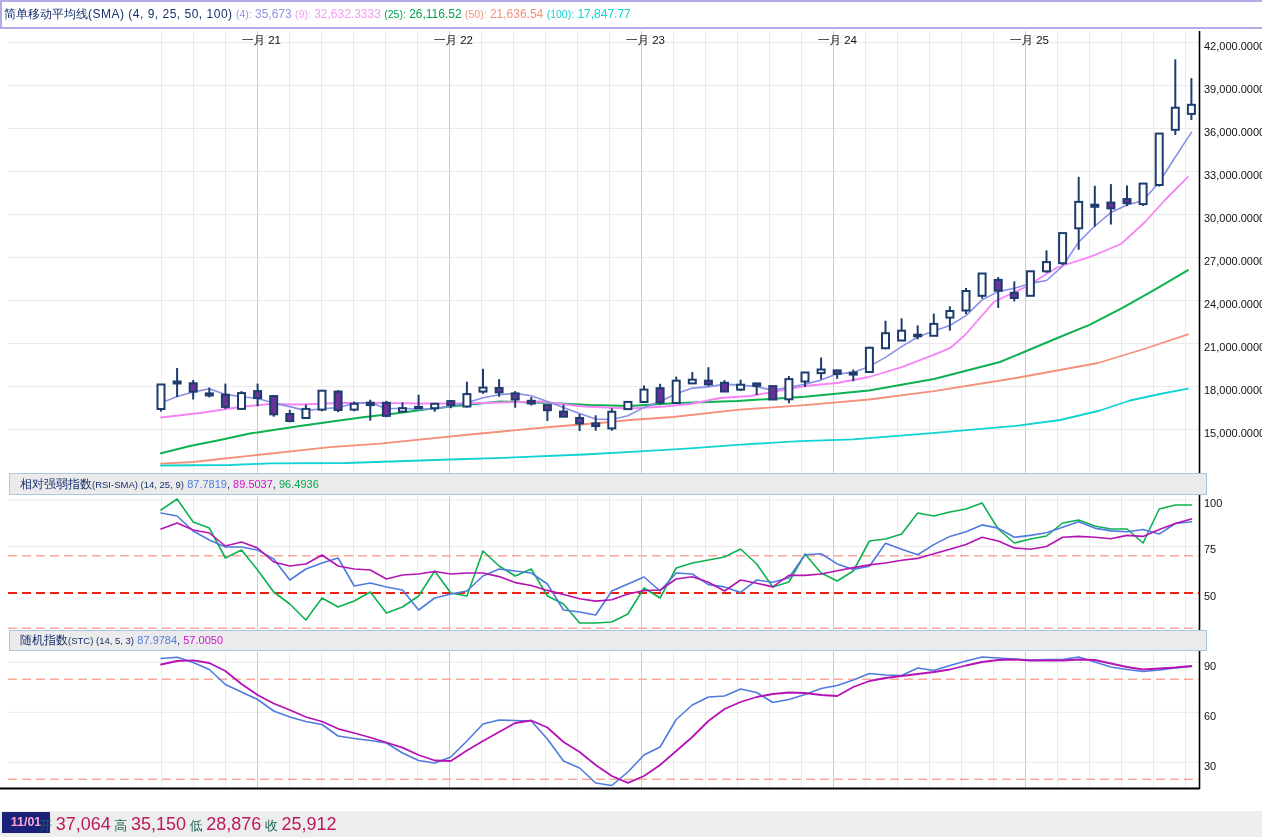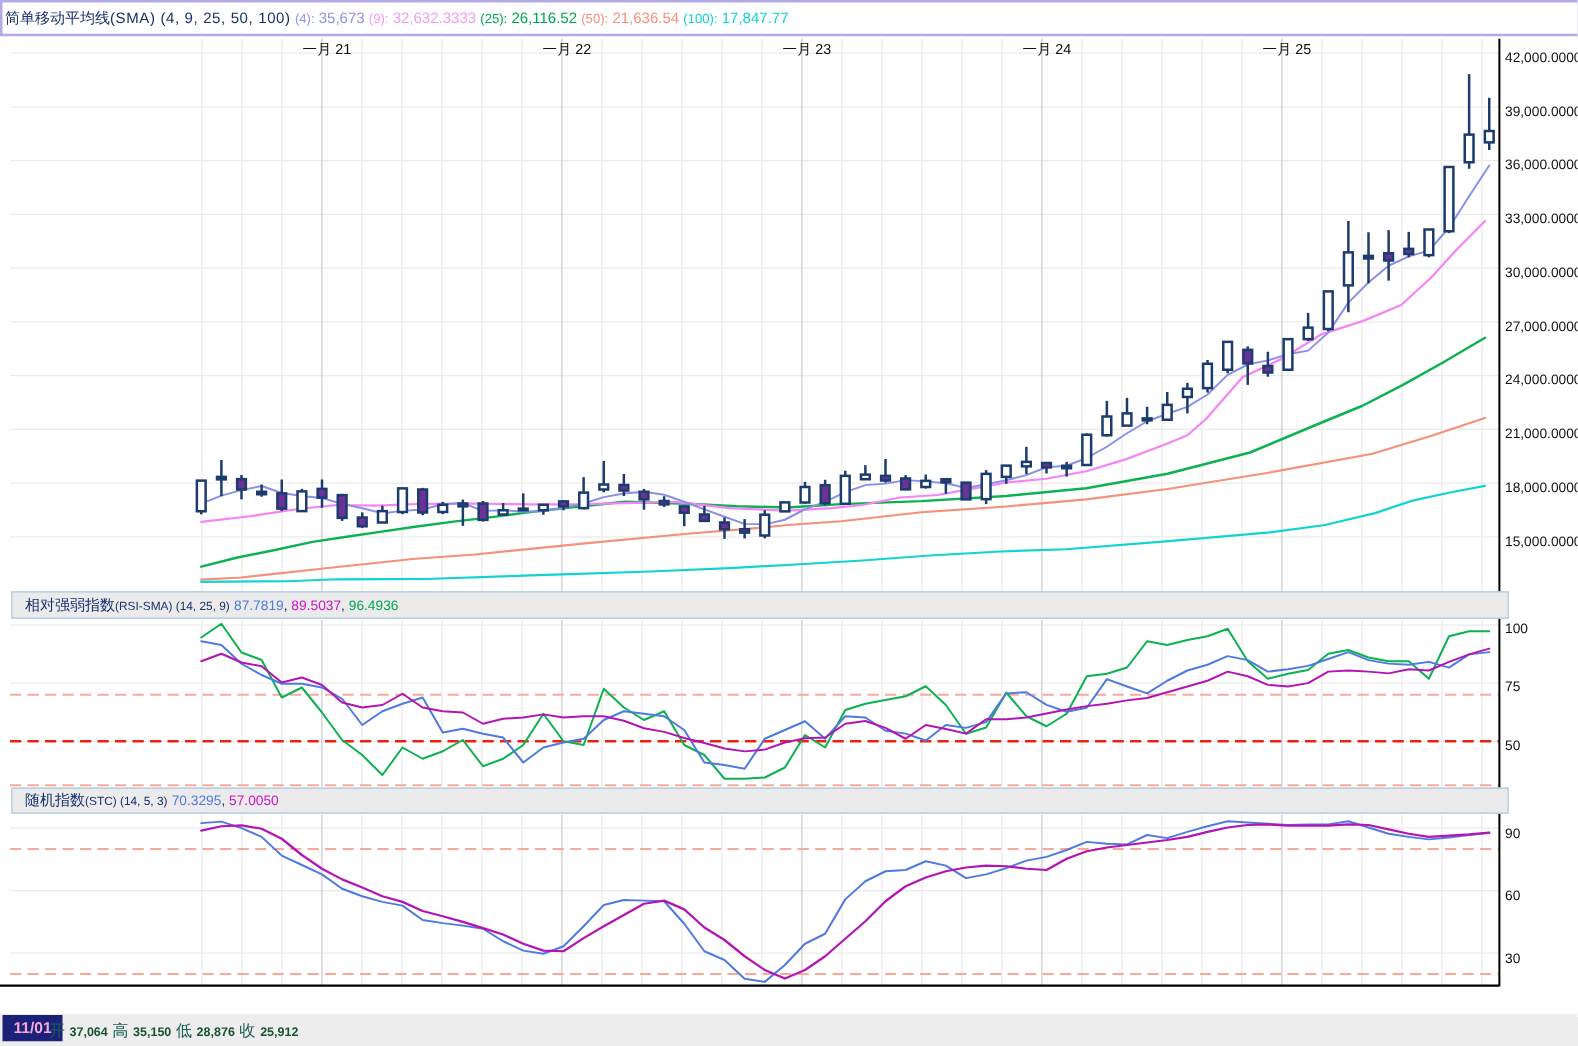--- a/index.html
+++ b/index.html
@@ -4,21 +4,21 @@
 body{font-family:"Liberation Sans",sans-serif}
 .legend{position:absolute;left:0;top:0;width:1258px;height:25px;border:2px solid #b3abe8;background:#fff;font-size:12px;line-height:25px;white-space:nowrap;padding-left:2px;color:#16306d;z-index:3}
 .lat{letter-spacing:0.5px}
 .sl{font-size:10.5px}
 .hdr{position:absolute;left:9px;width:1186px;border:1px solid #a9c7e2;background:#ebebeb;font-size:12px;white-space:nowrap;padding-left:10px;color:#16306d;z-index:3}
 .hl{font-size:9.5px}
 .hv{font-size:11px}
 .bot{position:absolute;left:0;top:811px;width:1262px;height:26px;background:#eeeded;z-index:3}
 .chip{position:absolute;left:2px;top:1px;width:48px;height:21px;background:#1b2079;color:#f9a8d4;font-weight:bold;font-size:12.5px;text-align:center;line-height:21px}
 .ohlc{position:absolute;left:39px;top:0;height:26px;line-height:27px;font-size:13px;color:#1c5f54;white-space:nowrap}
-.ohlc b{font-weight:bold;color:#14532d;font-size:10px}
+.ohlc b{font-weight:normal;color:#be185d;font-size:18px}
 </style></head><body>
 <svg xmlns="http://www.w3.org/2000/svg" width="1262" height="837" viewBox="0 0 1262 837" style="position:absolute;left:0;top:0">
     <g stroke="#ebebeb" stroke-width="1">
       <line x1="8" y1="42.5" x2="1199.5" y2="42.5"></line>
       <line x1="8" y1="85.5" x2="1199.5" y2="85.5"></line>
       <line x1="8" y1="128.5" x2="1199.5" y2="128.5"></line>
       <line x1="8" y1="171.5" x2="1199.5" y2="171.5"></line>
       <line x1="8" y1="214.5" x2="1199.5" y2="214.5"></line>
       <line x1="8" y1="257.5" x2="1199.5" y2="257.5"></line>
       <line x1="8" y1="300.5" x2="1199.5" y2="300.5"></line>
@@ -247,16 +247,16 @@
     <g font-family="Liberation Sans, sans-serif" font-size="11.5" fill="#111">
       <text x="242.0" y="43.5">一月 21</text>
       <text x="434.0" y="43.5">一月 22</text>
       <text x="626.0" y="43.5">一月 23</text>
       <text x="818.0" y="43.5">一月 24</text>
       <text x="1010.0" y="43.5">一月 25</text>
     </g>
   </svg>
 <div class="legend">简单移动平均线<span class="lat">(SMA) (4, 9, 25, 50, 100)</span> <span style="color:#9193e3"><span class="sl">(4):</span> 35,673</span> <span style="color:#f49af4"><span class="sl">(9):</span> 32,632.3333</span> <span style="color:#00a550"><span class="sl">(25):</span> 26,116.52</span> <span style="color:#f5907a"><span class="sl">(50):</span> 21,636.54</span> <span style="color:#12d2d2"><span class="sl">(100):</span> 17,847.77</span></div>
 <div class="hdr" style="top:473px;height:20px;line-height:20px">相对强弱指数<span class="hl">(RSI-SMA) (14, 25, 9)</span> <span class="hv"><span style="color:#4f7bdf">87.7819</span>, <span style="color:#cc14cc">89.5037</span>, <span style="color:#00a550">96.4936</span></span></div>
-<div class="hdr" style="top:630px;height:19px;line-height:19px">随机指数<span class="hl">(STC) (14, 5, 3)</span> <span class="hv"><span style="color:#4f7bdf">70.3295</span>, <span style="color:#cc14cc">57.0050</span></span></div>
+<div class="hdr" style="top:630px;height:19px;line-height:19px">随机指数<span class="hl">(STC) (14, 5, 3)</span> <span class="hv"><span style="color:#4f7bdf">87.9784</span>, <span style="color:#cc14cc">57.0050</span></span></div>
 <div class="bot">
     <div class="chip">11/01</div>
     <div class="ohlc">开 <b>37,064</b> 高 <b>35,150</b> 低 <b>28,876</b> 收 <b>25,912</b></div>
   </div>
 </body></html>

